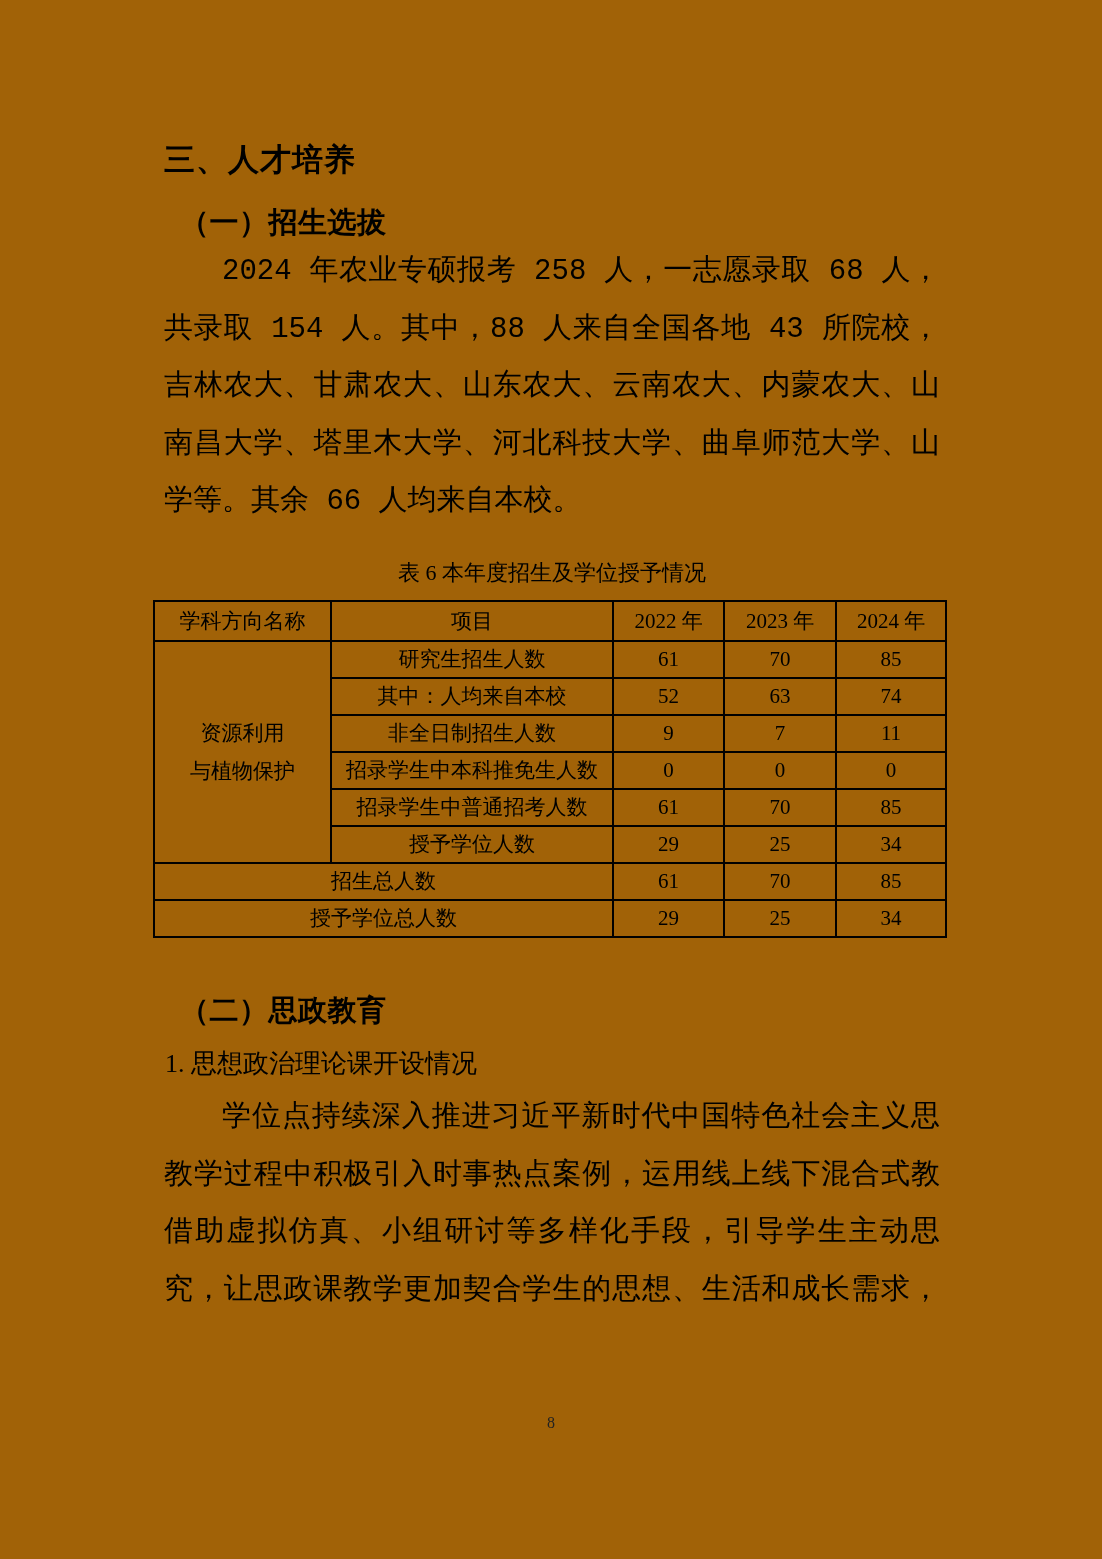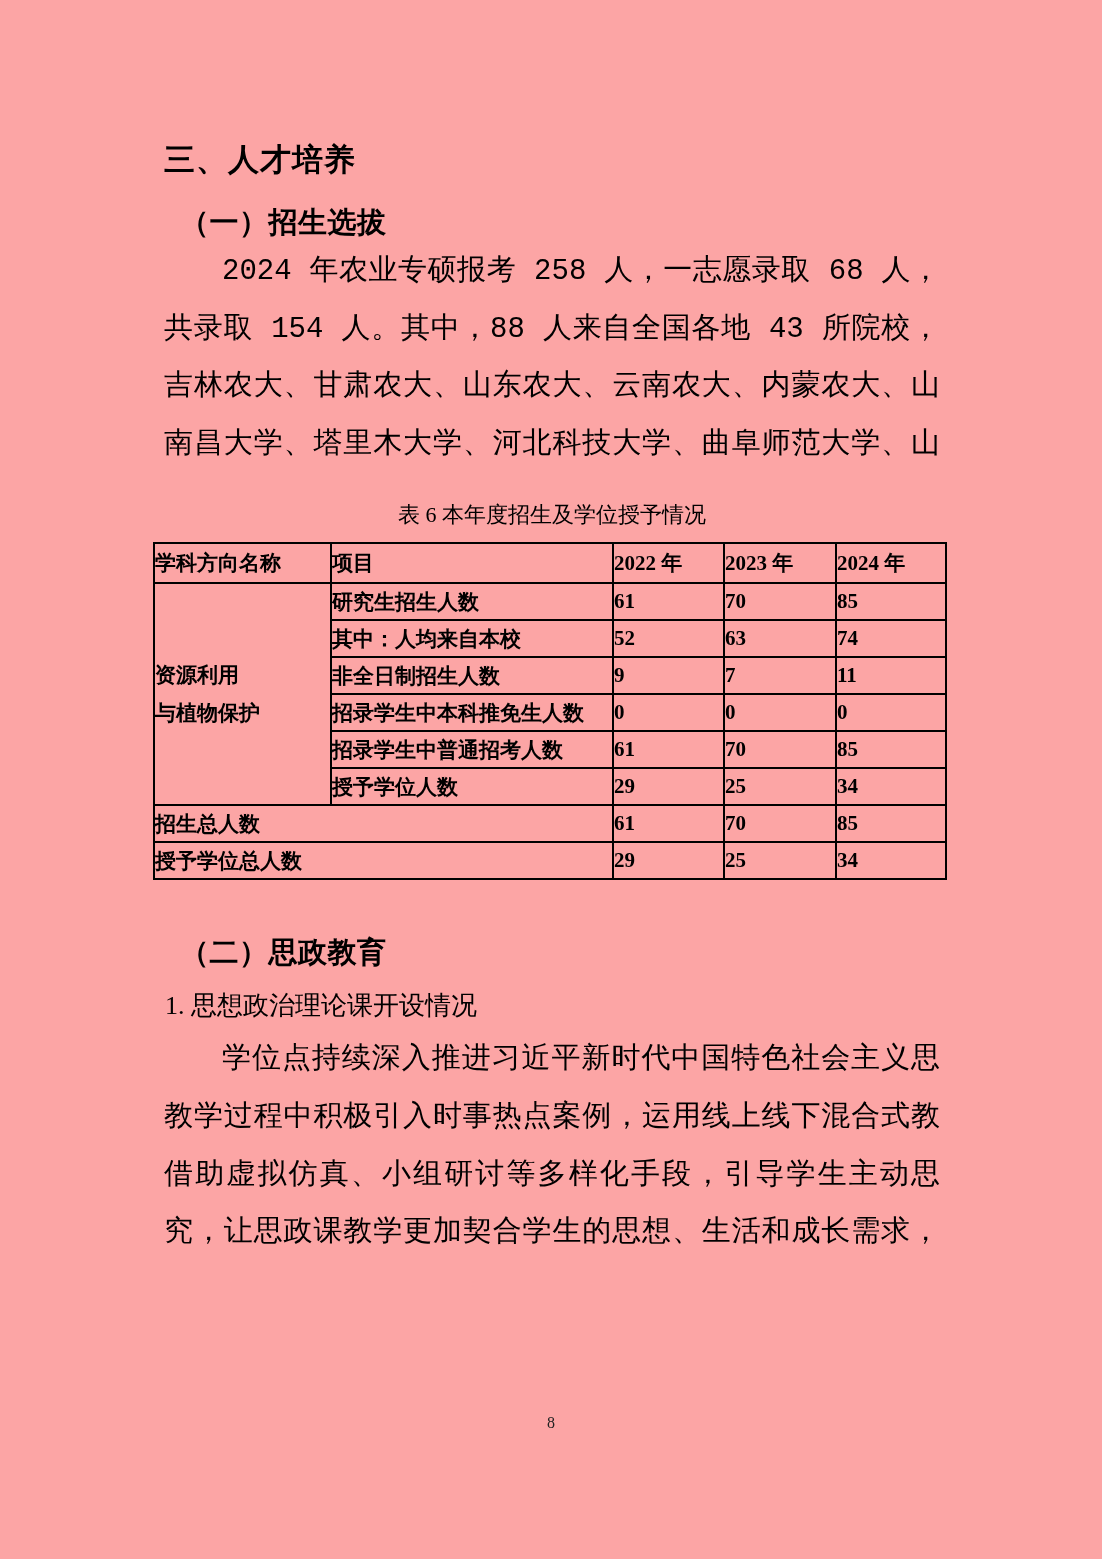--- a/index.html
+++ b/index.html
@@ -1,17 +1,17 @@
 <!DOCTYPE html>
 <html><head>
 <meta charset="utf-8">
 <style>
   html,body{margin:0;padding:0;background:#ffffff;}
   .page{
-    width:1102px;height:1559px;background:#fca5a5;color:#000;
+    width:1102px;height:1559px;background:#a16207;color:#000;
     position:relative;box-sizing:border-box;
     padding:138px 162px 12px 164px;
     font-family:"Liberation Serif","DejaVu Serif",serif;
     overflow:hidden;
   }
   h1.section{
     font-family:"Liberation Sans","DejaVu Sans",sans-serif;
     font-weight:700;font-size:31px;line-height:44px;margin:0;letter-spacing:1px;
   }
   h2.sub{
@@ -29,22 +29,22 @@
   .line.short{text-align:left;text-align-last:left;}
   .caption{
     margin-top:27px;font-size:22px;line-height:30px;text-align:center;
   }
   table.report{
     border-collapse:collapse;table-layout:fixed;
     width:792px;margin:12px 0 0 -11px;
     font-size:21px;
   }
   table.report th,table.report td{
-    border:2px solid #000;text-align:left;vertical-align:middle;
-    font-weight:bold;padding:0;overflow:hidden;
+    border:2px solid #000;text-align:center;vertical-align:middle;
+    font-weight:normal;padding:0;overflow:hidden;
   }
   table.report thead tr{height:40px;}
   table.report tbody tr{height:37px;}
   .dir-line{line-height:38px;}
   .numbered{font-size:26px;line-height:34px;margin:16px 0 0 1px;}
   .page-number{
     position:absolute;top:1414px;left:0;right:0;
     text-align:center;font-size:16px;color:#222;
   }
 </style>
@@ -55,20 +55,21 @@
 
   <h1 class="section">三、人才培养</h1>
 
   <h2 class="sub">（一）招生选拔</h2>
 
   <div class="para">
     <div class="line indent">2024 年农业专硕报考 258 人，一志愿录取 68 人，调剂 86 人，</div>
     <div class="line">共录取 154 人。其中，88 人来自全国各地 43 所院校，包括东北农大、</div>
     <div class="line">吉林农大、甘肃农大、山东农大、云南农大、内蒙农大、山西农大、</div>
     <div class="line">南昌大学、塔里木大学、河北科技大学、曲阜师范大学、山西财经大</div>
+    <div class="line short">学等。其余 66 人均来自本校。</div>
   </div>
 
   <div class="caption">表 6 本年度招生及学位授予情况</div>
 
   <table class="report">
     <colgroup>
       <col style="width:177px">
       <col style="width:282px">
       <col style="width:111px">
       <col style="width:112px">

